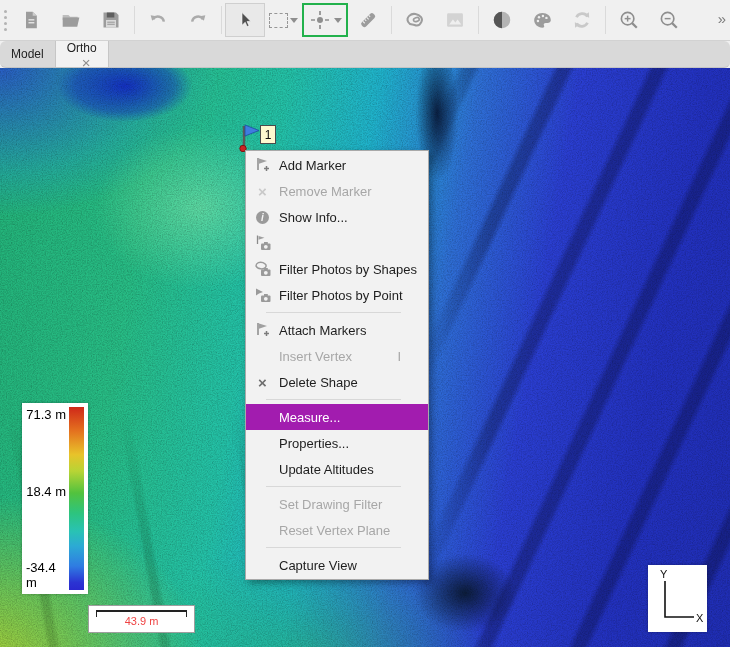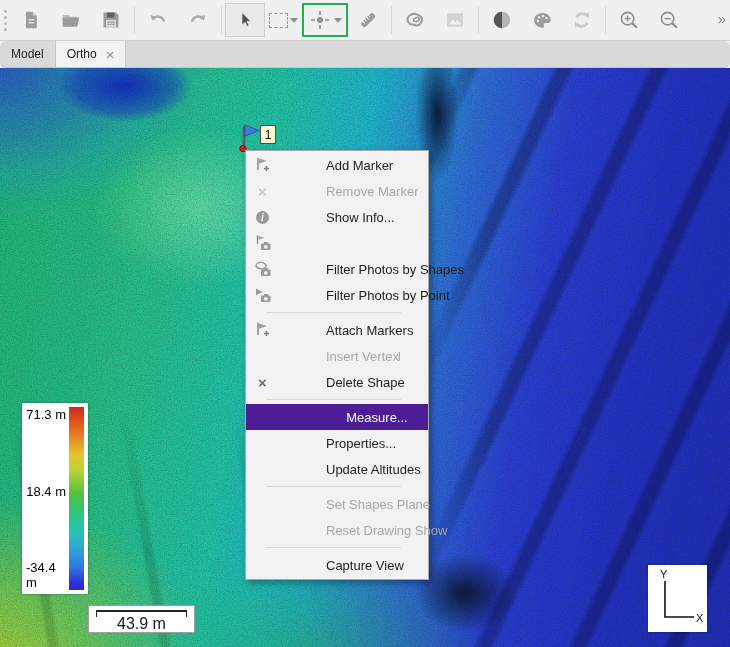--- a/index.html
+++ b/index.html
@@ -17,21 +17,21 @@
     border-top:5px solid #8e8e8e;margin-left:2px;}
   .tool-group{display:flex;align-items:center;height:34px;padding:0 4px;flex:0 0 auto;}
   .tool-group.highlight{border:2px solid #22b14c;box-sizing:border-box;}
   .dashed-rect{width:17px;height:13px;border:1px dashed #979797;}
   .chev{position:absolute;right:6px;top:10px;color:#7c7c7c;font-size:15px;letter-spacing:-2px;}
 
   
   .tabbar{position:absolute;left:0;top:41px;width:730px;height:27px;background:#d9d9d9;
     border-bottom:1px solid #c4c4c4;display:flex;align-items:stretch;box-sizing:border-box;border-radius:6px;}
   .tab{display:flex;align-items:center;padding:0 11px;font-size:12px;color:#222;border-right:1px solid #c6c6c6;}
-  .tab.active{background:#f2f2f2;}
+  .tab.active{background:#f2f2f2;flex-direction:column;}
   .tab-close{margin-left:9px;color:#8d8d8d;font-size:15px;line-height:1;}
 
   
   .map{position:absolute;left:0;top:68px;width:730px;height:579px;overflow:hidden;
     background:
       radial-gradient(ellipse 90px 48px at 125px 18px, rgba(18,42,195,.95), rgba(18,42,195,.45) 55%, transparent 75%),
       radial-gradient(ellipse 30px 95px at 437px 45px, rgba(2,5,30,.8), transparent 72%),
       radial-gradient(ellipse 70px 55px at 465px 525px, rgba(0,12,6,.75), transparent 72%),
       radial-gradient(ellipse 150px 115px at 200px 140px, rgba(145,242,175,.5), transparent 70%),
       radial-gradient(ellipse 300px 230px at -20px 600px, rgba(198,212,38,.85), rgba(150,200,60,.3) 55%, transparent 75%),
@@ -49,25 +49,25 @@
   .noise{position:absolute;left:0;top:0;opacity:.4;mix-blend-mode:multiply;}
 
   
   .marker{position:absolute;left:238px;top:54px;width:45px;height:32px;}
   .marker-label{position:absolute;left:22px;top:3px;width:14px;height:17px;background:#fdf9cf;
     border:1px solid #4a4a4a;font-size:12px;color:#111;display:flex;align-items:center;justify-content:center;}
 
   
   .menu{position:absolute;left:245px;top:150px;width:184px;background:#f2f2f2;
     border:1px solid #a9a9a9;box-shadow:3px 3px 7px rgba(0,0,0,.35);box-sizing:border-box;padding:1px 0;}
-  .mi{position:relative;height:26px;display:flex;align-items:center;gap:47px;}
+  .mi{position:relative;height:26px;display:flex;align-items:center;}
   .mi .ic{width:33px;display:flex;align-items:center;justify-content:center;flex:0 0 auto;}
   .mi .lbl{font-size:13px;color:#1e1e1e;white-space:nowrap;}
   .mi.disabled .lbl{color:#a7a7a7;}
-  .mi.highlight{background:#4c1d95;justify-content:center;}
+  .mi.highlight{background:#a21caf;}
   .mi.highlight .lbl{color:#fff;}
   .mi .sc{position:absolute;right:27px;font-size:13px;color:#a7a7a7;}
   .subarrow{position:absolute;right:9px;width:0;height:0;border-top:4px solid transparent;
     border-bottom:4px solid transparent;border-left:5px solid #b2b2b2;}
   .msep{height:1px;background:#d8d8d8;margin:4px 27px 4px 20px;}
   .xmark{font-size:15px;line-height:1;color:#c9c9c9;font-weight:bold;}
   .xmark.dark{color:#6f6f6f;}
   .info-circle{width:13px;height:13px;border-radius:50%;background:#9a9a9a;color:#f4f4f4;
     font-size:10px;font-weight:bold;display:flex;align-items:center;justify-content:center;font-style:italic;}
 
@@ -75,21 +75,21 @@
   .legend{position:absolute;left:22px;top:335px;width:66px;height:191px;background:#fff;
     box-shadow:0 0 3px rgba(0,0,0,.3);display:flex;padding:4px;box-sizing:border-box;}
   .legend-labels{flex:1;display:flex;flex-direction:column;justify-content:space-between;
     align-items:flex-end;padding-right:3px;font-size:13px;color:#000;}
   .legend-bar{width:15px;height:100%;
     background:linear-gradient(to bottom,#cf2819 0%,#e4711f 13%,#e8c32a 26%,#b8d435 35%,#52c23e 47%,#2dc47e 58%,#29c2b4 68%,#2caad4 76%,#2f7ce2 87%,#2b33d2 96%,#2a28cf 100%);}
   .scalebar{position:absolute;left:88px;top:537px;width:107px;height:28px;background:#fff;
     border:1px solid #9e9e9e;box-sizing:border-box;}
   .scalebar .bracket{position:absolute;left:7px;right:7px;top:4px;height:5px;
     border-top:2px solid #222;border-left:1px solid #222;border-right:1px solid #222;}
-  .scalebar .sb-label{position:absolute;left:0;right:0;top:9px;text-align:center;font-size:16px;color:#0f172a;}
+  .scalebar .sb-label{position:absolute;left:0;right:0;top:9px;text-align:center;font-size:11px;color:#ef4444;}
   .axis{position:absolute;left:648px;top:497px;width:59px;height:67px;background:#fff;
     box-shadow:0 0 3px rgba(0,0,0,.3);}
 </style>
 </head>
 <body>
 
 <div id="app">
 
   <div class="toolbar">
     <div class="grip">
@@ -380,26 +380,26 @@
 
     <div class="mi">
       <span class="ic"></span>
       <span class="lbl">Update Altitudes</span>
     </div>
 
     <div class="msep"></div>
 
     <div class="mi disabled">
       <span class="ic"></span>
-      <span class="lbl">Set Shapes Plane</span>
+      <span class="lbl">Set Drawing Filter</span>
     </div>
 
     <div class="mi disabled">
       <span class="ic"></span>
-      <span class="lbl">Reset Drawing Show</span>
+      <span class="lbl">Reset Vertex Plane</span>
     </div>
 
     <div class="msep"></div>
 
     <div class="mi">
       <span class="ic"></span>
       <span class="lbl">Capture View</span>
     </div>
 
   </div>

